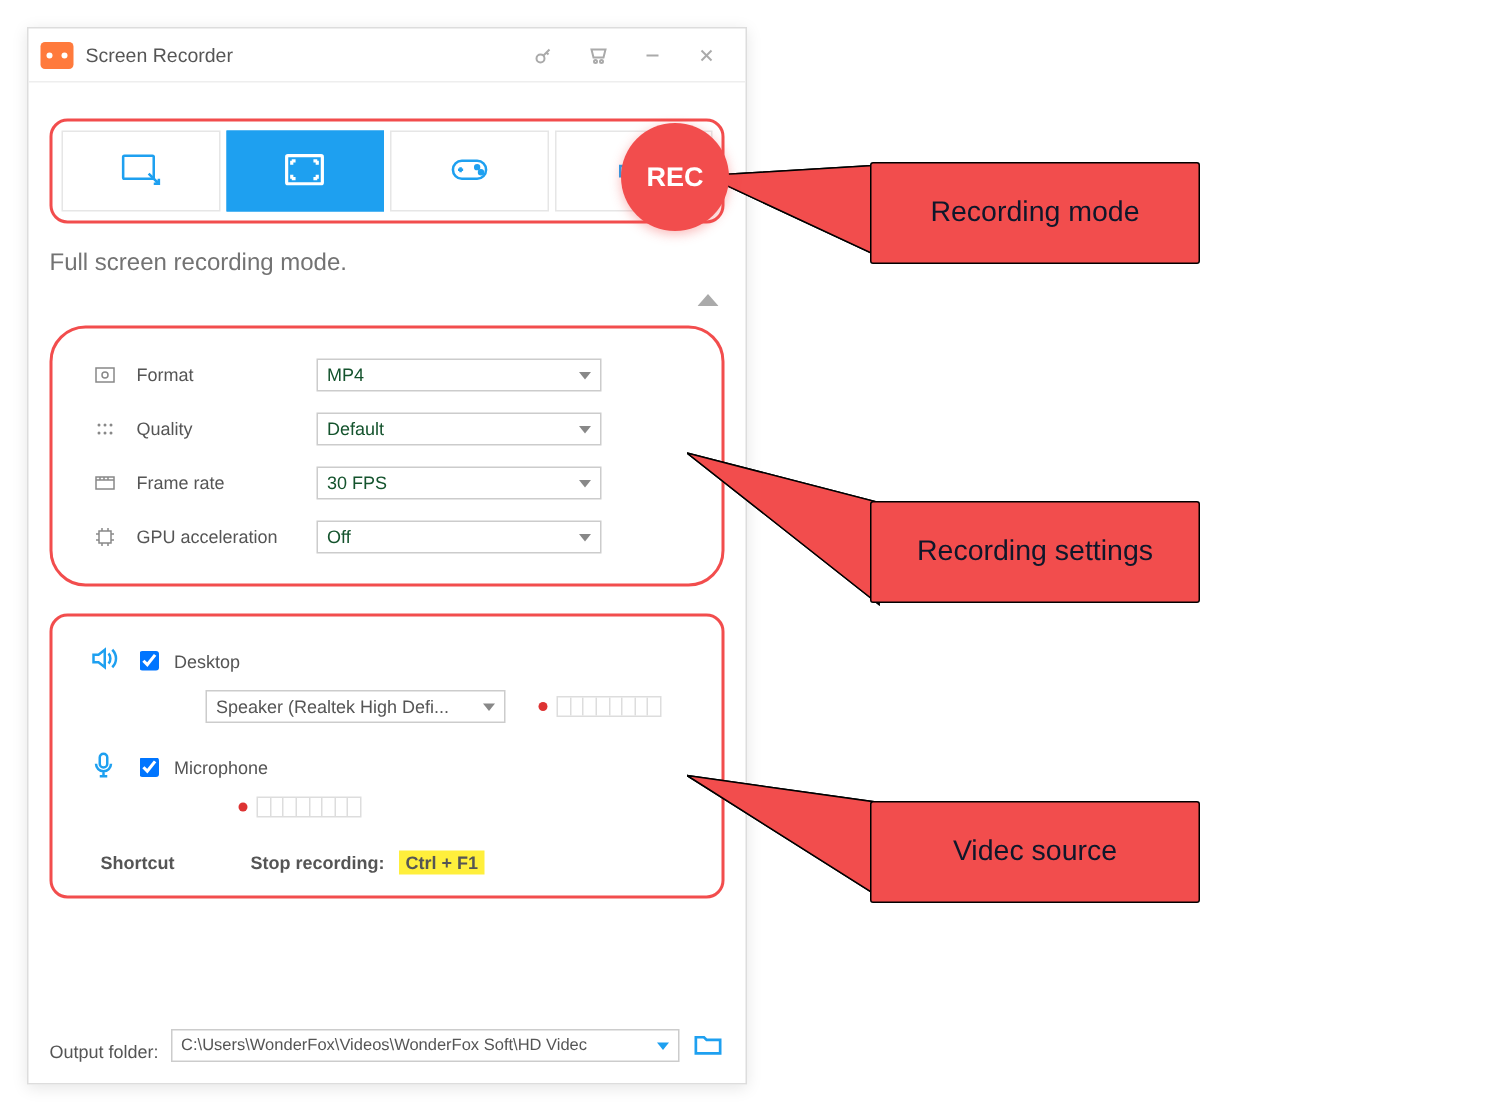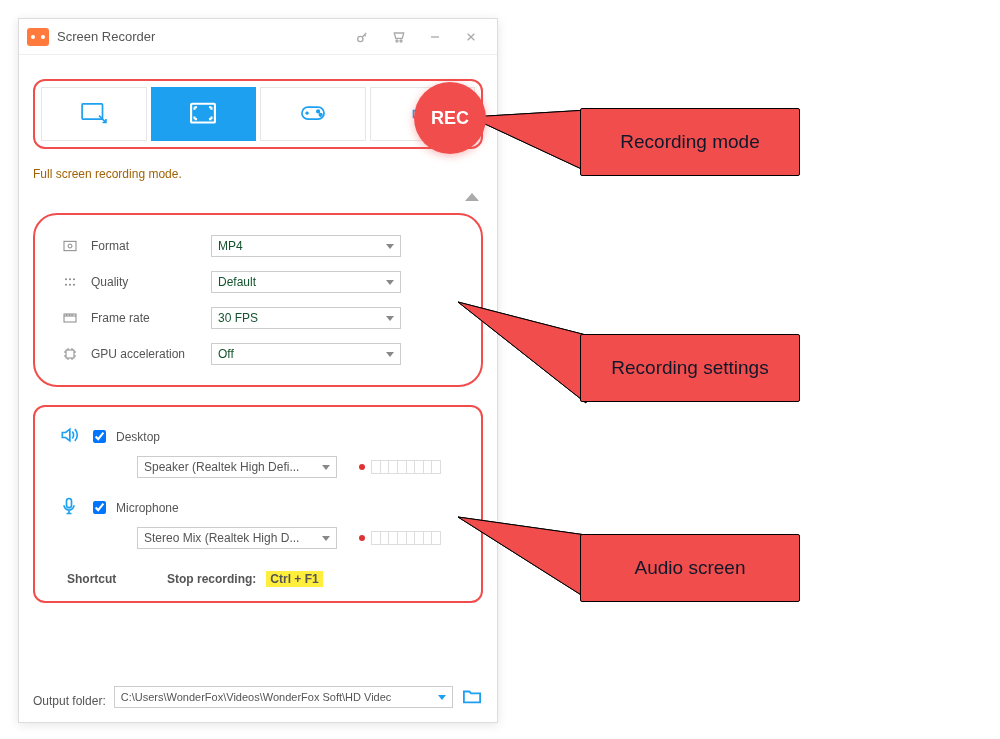--- a/index.html
+++ b/index.html
@@ -73,21 +73,21 @@
     color: #fff;
     font-weight: bold;
     font-size: 18px;
     display: flex;
     align-items: center;
     justify-content: center;
     cursor: pointer;
     box-shadow: 0 2px 8px rgba(242,77,77,0.4);
     z-index: 5;
   }
-  .hint-text { font-size: 12px; color: #a16207; padding: 10px 14px 6px 14px; }
+  .hint-text { font-size: 16px; color: #737373; padding: 10px 14px 6px 14px; }
   .collapse-arrow {
     text-align: right;
     padding: 0 18px;
     color: #999;
   }
   
   .settings-box {
     margin: 8px 14px;
     border: 2px solid #f24d4d;
     border-radius: 24px;
@@ -412,23 +412,20 @@
     </div>
     <div class="audio-source-row">
       <div class="audio-src-icon"><svg viewBox="0 0 24 24" fill="none" stroke="currentColor" stroke-width="2">
             <rect x="9" y="3" width="6" height="11" rx="3"></rect>
             <path d="M6 11a6 6 0 0012 0M12 17v4M9 21h6"></path>
           </svg></div>
       <input type="checkbox" class="audio-check" checked="" style="">
       <span>Microphone</span>
     </div>
     <div class="audio-device-row">
-      <div class="device-select">
-          <span>Stereo Mix (Realtek High D...</span>
-        </div>
       <div class="level-meter">
         <div class="level-dot"></div>
         <div class="level-bars">
             <span></span>
             <span></span>
             <span></span>
             <span></span>
             <span></span>
             <span></span>
             <span></span>
@@ -466,13 +463,13 @@
 </svg>
 <svg class="pointer" style="left:458px; top:295px;" width="130" height="110">
   <polygon points="0,7 128,40 128,108" fill="#f24d4d" stroke="#000" stroke-width="1"></polygon>
 </svg>
 <svg class="pointer" style="left:458px; top:510px;" width="130" height="90">
   <polygon points="0,7 128,25 128,88" fill="#f24d4d" stroke="#000" stroke-width="1"></polygon>
 </svg>
 
 <div class="callout" style="left:580px; top:108px;"><span>Recording mode</span></div>
 <div class="callout" style="left:580px; top:334px;"><span>Recording settings</span></div>
-<div class="callout" style="left:580px; top:534px;"><span>Audio screen</span></div>
+<div class="callout" style="left:580px; top:534px;"><span>Videc source</span></div>
 
 </body></html>

